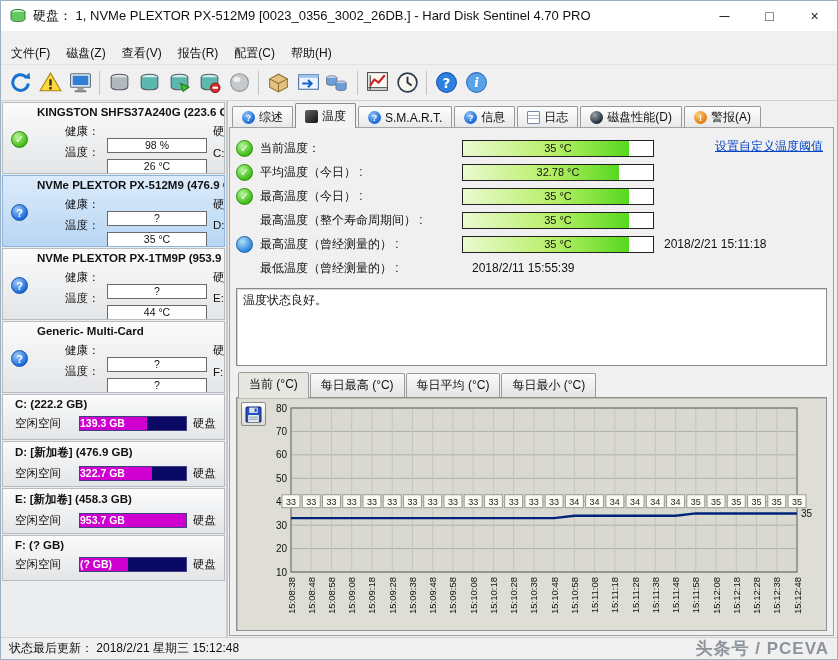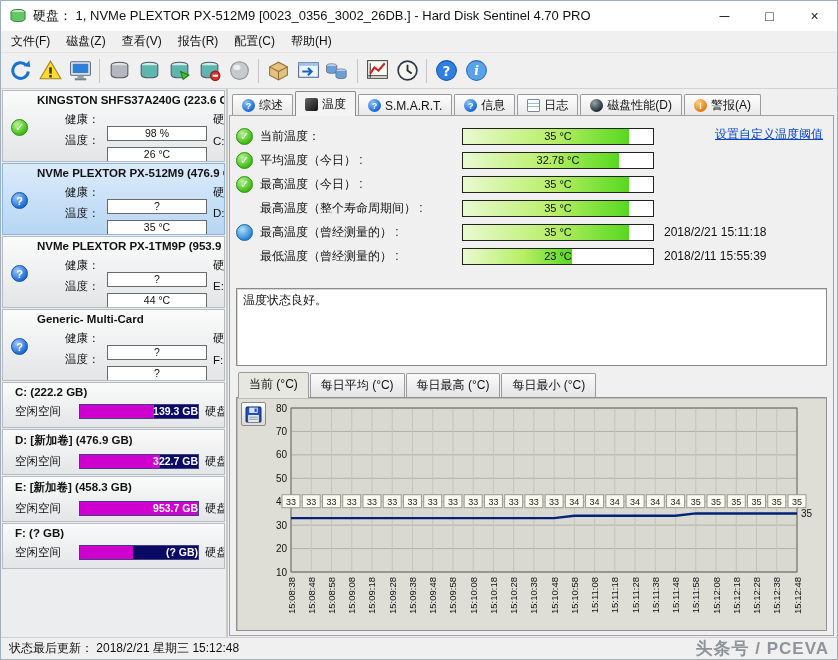--- a/index.html
+++ b/index.html
@@ -4,21 +4,21 @@
 <style>
 *{margin:0;padding:0;box-sizing:border-box;}
 html,body{width:838px;height:660px;overflow:hidden;}
 body{font-family:"Liberation Sans","DejaVu Sans",sans-serif;font-size:12px;color:#111;background:#fff;}
 .window{width:838px;height:660px;display:flex;flex-direction:column;background:#f0f0f0;border:1px solid #9db0c0;overflow:hidden;}
 .titlebar{height:30px;background:#fff;display:flex;align-items:center;padding-left:8px;flex:0 0 auto;}
 .app-icon{width:18px;height:18px;margin-right:6px;flex:0 0 auto;}
 .title{font-size:13px;white-space:nowrap;overflow:hidden;flex:1;}
 .win-controls{display:flex;height:30px;flex:0 0 auto;}
 .win-btn{width:45px;height:30px;display:flex;align-items:center;justify-content:center;font-size:14px;color:#222;cursor:default;}
-.menubar{height:22px;background:#f0f0f0;display:flex;align-items:center;padding-left:2px;border-bottom:1px solid #e3e3e3;flex:0 0 auto;}
+.menubar{height:22px;background:#f0f0f0;display:flex;align-items:center;padding-left:2px;border-bottom:1px solid #e3e3e3;flex:0 0 auto;margin-top:12px;}
 .menu-item{padding:2px 8px;font-size:12px;}
 .toolbar{height:36px;background:#f0f0f0;border-bottom:1px solid #d2d2d2;display:flex;align-items:center;padding-left:4px;flex:0 0 auto;}
 .tbi{width:28px;height:28px;display:flex;align-items:center;justify-content:center;margin:0 1px;}
 .tsep{width:1px;height:24px;background:#c4c4c4;margin:0 4px;}
 .content{flex:1;display:flex;min-height:0;}
 .sidebar{width:227px;flex:0 0 auto;border-right:2px solid #c8c8c8;background:#ebedef;padding:1px;overflow:hidden;}
 .dblock{height:72px;border:1px solid #b6bcc2;margin-bottom:1px;background:linear-gradient(180deg,#fbfbfb,#e3e5e7);position:relative;padding:3px 0 0 34px;overflow:hidden;}
 .dblock.selected{background:linear-gradient(180deg,#dcebfb,#b7d6f3);border-color:#8cb4dc;}
 .pblock{height:46px;border:1px solid #b6bcc2;margin-bottom:1px;background:linear-gradient(180deg,#fbfbfb,#e3e5e7);padding:3px 0 0 12px;overflow:hidden;}
 .sticon{position:absolute;left:8px;top:28px;}
@@ -26,21 +26,21 @@
 .drow{display:flex;align-items:center;height:21px;white-space:nowrap;}
 .drow .lbl{width:42px;font-size:11.5px;flex:0 0 auto;margin-left:28px;}
 .prow{display:flex;align-items:center;height:20px;white-space:nowrap;}
 .prow .lbl{width:64px;font-size:11.5px;flex:0 0 auto;}
 .bar{width:100px;height:15px;border:1px solid #6a6a6a;position:relative;background:#fff;flex:0 0 auto;text-align:center;font-size:10.5px;line-height:13px;margin-top:28px;}
 .bar .fill,.tbar .fill{position:absolute;left:0;top:0;bottom:0;}
 .bar .txt,.tbar .txt{position:relative;}
 .fill-green{background:linear-gradient(90deg,#eaf9d0 0%,#b8ef66 55%,#57d81f 100%);}
 .fill-yellow{background:linear-gradient(90deg,#fdf9d8 0%,#f8e664 55%,#f0cf1a 100%);}
 .rtx{margin-left:6px;font-size:11.5px;overflow:hidden;white-space:nowrap;flex:1;}
-.pbar{width:120px;height:15px;background:#0a0a66;border:1px solid #404080;position:relative;text-align:right;flex:0 0 auto;}
+.pbar{width:108px;height:15px;background:#0a0a66;border:1px solid #404080;position:relative;text-align:left;flex:0 0 auto;}
 .pbar .pfill{position:absolute;left:0;top:0;bottom:0;background:#cf00cf;}
 .pbar .txt{position:relative;color:#fff;font-weight:bold;font-size:10.5px;line-height:13px;}
 .ic{width:17px;height:17px;border-radius:50%;display:flex;align-items:center;justify-content:center;color:#fff;font-weight:bold;font-size:11px;flex:0 0 auto;}
 .ic-ok{background:radial-gradient(circle at 35% 30%,#b8f49a,#3dbb10 72%);border:1px solid #2c8f0c;}
 .ic-q{background:radial-gradient(circle at 35% 30%,#9cc8f8,#1b6ad8 72%);border:1px solid #1253a8;}
 .ic-info{background:radial-gradient(circle at 35% 30%,#aee0f8,#2b84d8 72%);border:1px solid #1a62a8;}
 .ic-none{visibility:hidden;}
 .main{flex:1;display:flex;flex-direction:column;min-width:0;padding-top:2px;}
 .tabbar{height:25px;display:flex;align-items:flex-end;padding-left:4px;flex:0 0 auto;}
 .tab{display:flex;align-items:center;gap:4px;padding:0 9px;font-size:12px;border:1px solid #9a9a9a;border-bottom:none;border-radius:2px 2px 0 0;background:linear-gradient(180deg,#fefefe,#e7e7e7);margin-right:2px;height:22px;}
@@ -52,21 +52,21 @@
 .ti-gauge{background:radial-gradient(circle at 35% 30%,#9aa4ac,#1c2a36 72%);}
 .ti-bell{background:radial-gradient(circle at 35% 30%,#ffd27a,#e07a10 72%);}
 .tab-page{flex:1;border:1px solid #a2a2a2;margin:-1px 3px 1px 1px;background:#f0f0f0;display:flex;flex-direction:column;position:relative;min-height:0;padding-top:6px;}
 .temp-rows{padding:2px 6px 0 6px;}
 .trow{display:flex;align-items:center;height:24px;}
 .trow .tic{width:24px;flex:0 0 auto;display:flex;}
 .trow .tlbl{width:202px;font-size:12px;flex:0 0 auto;white-space:nowrap;overflow:hidden;}
 .tbar{width:192px;height:17px;border:1px solid #222;background:#fff;position:relative;text-align:center;font-size:11px;line-height:15px;flex:0 0 auto;}
 .ttime{margin-left:10px;font-size:12px;white-space:nowrap;}
 .threshold-link{position:absolute;right:10px;top:10px;color:#0645c8;text-decoration:underline;font-size:12px;cursor:pointer;}
-.status-box{margin:20px 6px 0 6px;height:78px;background:#fff;border:1px solid #8a8a8a;box-shadow:inset 1px 1px 0 #d6d6d6;padding:3px 6px;font-size:12px;}
+.status-box{margin:8px 6px 0 6px;height:78px;background:#fff;border:1px solid #8a8a8a;box-shadow:inset 1px 1px 0 #d6d6d6;padding:3px 6px;font-size:12px;}
 .chart-block{flex:1;display:flex;flex-direction:column;margin:8px 6px 4px 6px;min-height:0;}
 .chart-tabs{height:23px;display:flex;align-items:flex-end;padding-left:2px;z-index:2;position:relative;flex:0 0 auto;}
 .ctab{padding:3px 10px;font-size:12px;border:1px solid #9a9a9a;border-bottom:none;border-radius:2px 2px 0 0;background:linear-gradient(180deg,#fbfbfb,#e4e4e4);margin-right:1px;}
 .ctab.active{background:#e7e7e1;padding-bottom:5px;position:relative;top:1px;}
 .chart-area{flex:1;border:1px solid #909090;background:#deddd6;position:relative;min-height:0;box-shadow:inset 1px 1px 0 #bdbdb6;}
 .save-btn{position:absolute;left:4px;top:4px;width:25px;height:24px;background:linear-gradient(180deg,#fdfdfd,#dcdcd4);border:1px solid #8a8a8a;border-radius:2px;display:flex;align-items:center;justify-content:center;padding:0;cursor:pointer;}
 #chart-svg{position:absolute;left:28px;top:2px;width:566px;height:244px;}
 .statusbar{height:22px;flex:0 0 auto;border-top:1px solid #d0d0d0;background:#f0f0f0;display:flex;align-items:center;padding:0 8px;}
 .sb-text{flex:1;font-size:12px;white-space:nowrap;overflow:hidden;}
 .watermark{color:#8d949b;font-size:17px;font-weight:bold;letter-spacing:1px;white-space:nowrap;}
@@ -379,31 +379,30 @@
               </div>
               <span class="tlbl">最高温度（曾经测量的） :</span>
               <div class="tbar"><div class="fill fill-green" style="width: 87.5%;"></div><span class="txt">35 °C</span></div>
               <span class="ttime">2018/2/21 15:11:18</span>
             </div>
             <div class="trow">
               <div class="tic">
                 <span class="ic ic-none"></span>
               </div>
               <span class="tlbl">最低温度（曾经测量的） :</span>
-              <div class="tbar"><div class="fill fill-green" style="width: 57.5%;"></div><span class="txt">23 °C</span></div>
               <span class="ttime">2018/2/11 15:55:39</span>
             </div>
           </div>
         <span class="threshold-link">设置自定义温度阈值</span>
         <div class="status-box">温度状态良好。</div>
         <div class="chart-block">
           <div class="chart-tabs">
               <div class="ctab active">当前 (°C)</div>
+              <div class="ctab">每日最高 (°C)</div>
               <div class="ctab">每日平均 (°C)</div>
-              <div class="ctab">每日最高 (°C)</div>
               <div class="ctab">每日最小 (°C)</div>
             </div>
           <div class="chart-area">
             <button class="save-btn">
               <svg width="17" height="17" viewBox="0 0 16 16">
                   <rect x="1" y="1" width="14" height="14" rx="1" fill="#2050c8" stroke="#10286a"></rect>
                   <rect x="4" y="1.5" width="8" height="5" fill="#dce4f0"></rect>
                   <rect x="9" y="2.3" width="2" height="3.2" fill="#2050c8"></rect>
                   <rect x="3" y="8.5" width="10" height="6.5" fill="#f0f0ea"></rect>
                   <line x1="4" y1="10.5" x2="12" y2="10.5" stroke="#8899aa"></line>

